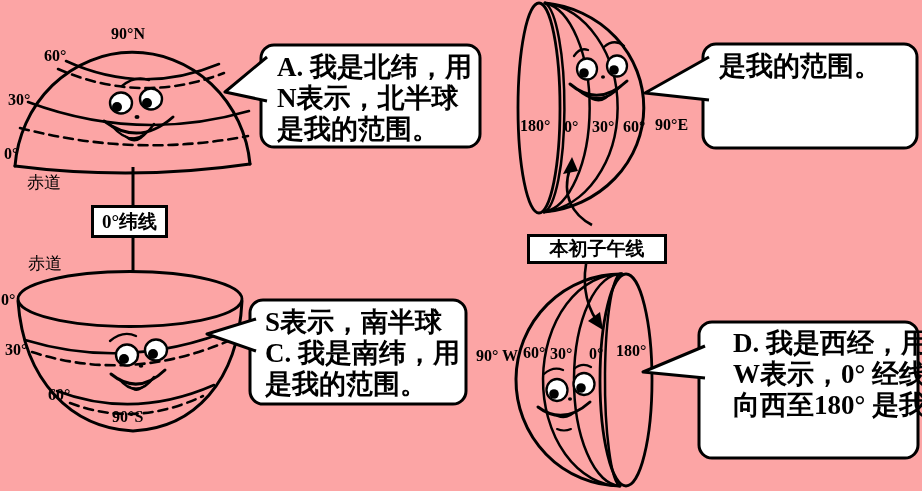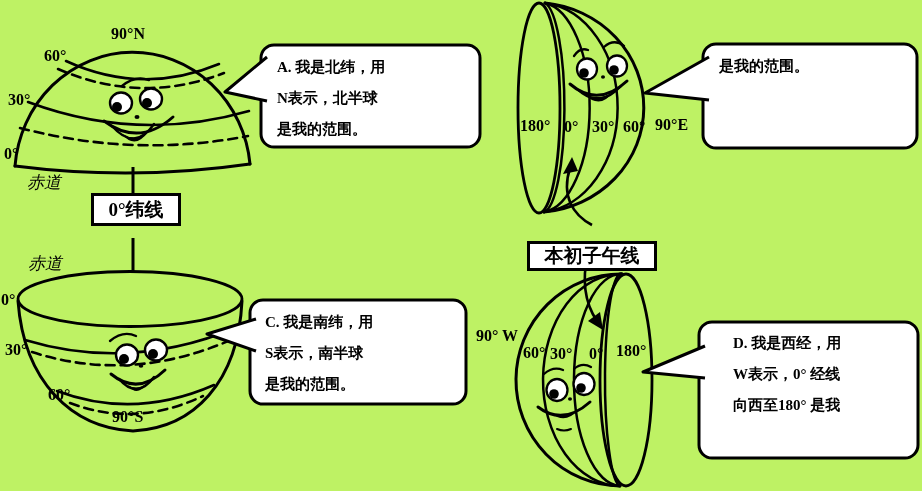--- a/index.html
+++ b/index.html
@@ -1,34 +1,34 @@
 <!DOCTYPE html>
 <html><head>
 <meta charset="utf-8">
 <style>
   html,body{margin:0;padding:0;background:#fff;}
   .stage{
-    position:relative;width:922px;height:491px;background:#bef264;overflow:hidden;
+    position:relative;width:922px;height:491px;background:#fca5a5;overflow:hidden;
     font-family:"Liberation Serif","DejaVu Serif",serif;color:#000;
   }
   .stage svg{position:absolute;left:0;top:0;}
   .deg{
     position:absolute;font-weight:bold;font-size:16px;line-height:1;
     white-space:nowrap;letter-spacing:0;
   }
   .cjk{
-    position:absolute;font-size:17px;line-height:1;white-space:nowrap;font-style:italic;
+    position:absolute;font-size:17px;line-height:1;white-space:nowrap;
   }
   .tagbox{
     position:absolute;box-sizing:border-box;border:3px solid #000;background:#fff;
     display:flex;align-items:center;justify-content:center;
     font-weight:bold;font-size:19px;white-space:nowrap;
   }
   .bubble-text{
-    position:absolute;font-weight:bold;font-size:15px;line-height:31px;
+    position:absolute;font-weight:bold;font-size:27px;line-height:31px;
     white-space:nowrap;
   }
 </style>
 </head>
 <body>
 
 <div class="stage">
 
   <svg width="922" height="491" viewBox="0 0 922 491">
 
@@ -157,44 +157,44 @@
   <span class="deg" style="left:5px;top:342px">30°</span>
   <span class="deg" style="left:48px;top:387px">60°</span>
   <span class="deg" style="left:112px;top:409px">90°S</span>
 
   <span class="deg" style="left:520px;top:118px">180°</span>
   <span class="deg" style="left:564px;top:119px">0°</span>
   <span class="deg" style="left:592px;top:119px">30°</span>
   <span class="deg" style="left:623px;top:119px">60°</span>
   <span class="deg" style="left:655px;top:117px">90°E</span>
 
-  <span class="deg" style="left:476px;top:328px">90° W</span>
+  <span class="deg" style="left:476px;top:348px">90° W</span>
   <span class="deg" style="left:523px;top:345px">60°</span>
   <span class="deg" style="left:550px;top:346px">30°</span>
   <span class="deg" style="left:589px;top:346px">0°</span>
   <span class="deg" style="left:616px;top:343px">180°</span>
 
-  <div class="tagbox" style="left:91px;top:193px;width:90px;height:33px">
+  <div class="tagbox" style="left:91px;top:205px;width:77px;height:33px">
     <span>0°纬线</span>
   </div>
-  <div class="tagbox" style="left:527px;top:241px;width:130px;height:30px">
+  <div class="tagbox" style="left:527px;top:234px;width:140px;height:30px">
     <span>本初子午线</span>
   </div>
 
   <div class="bubble-text" style="left:277px;top:52px">
     <div>A. 我是北纬，用</div>
     <div>N表示，北半球</div>
     <div>是我的范围。</div>
   </div>
   <div class="bubble-text" style="left:719px;top:51px">
     <div>是我的范围。</div>
   </div>
   <div class="bubble-text" style="left:265px;top:307px">
+    <div>S表示，南半球</div>
     <div>C. 我是南纬，用</div>
-    <div>S表示，南半球</div>
     <div>是我的范围。</div>
   </div>
   <div class="bubble-text" style="left:733px;top:328px">
     <div>D. 我是西经，用</div>
     <div>W表示，0° 经线</div>
     <div>向西至180° 是我</div>
   </div>
 
 </div>
 

